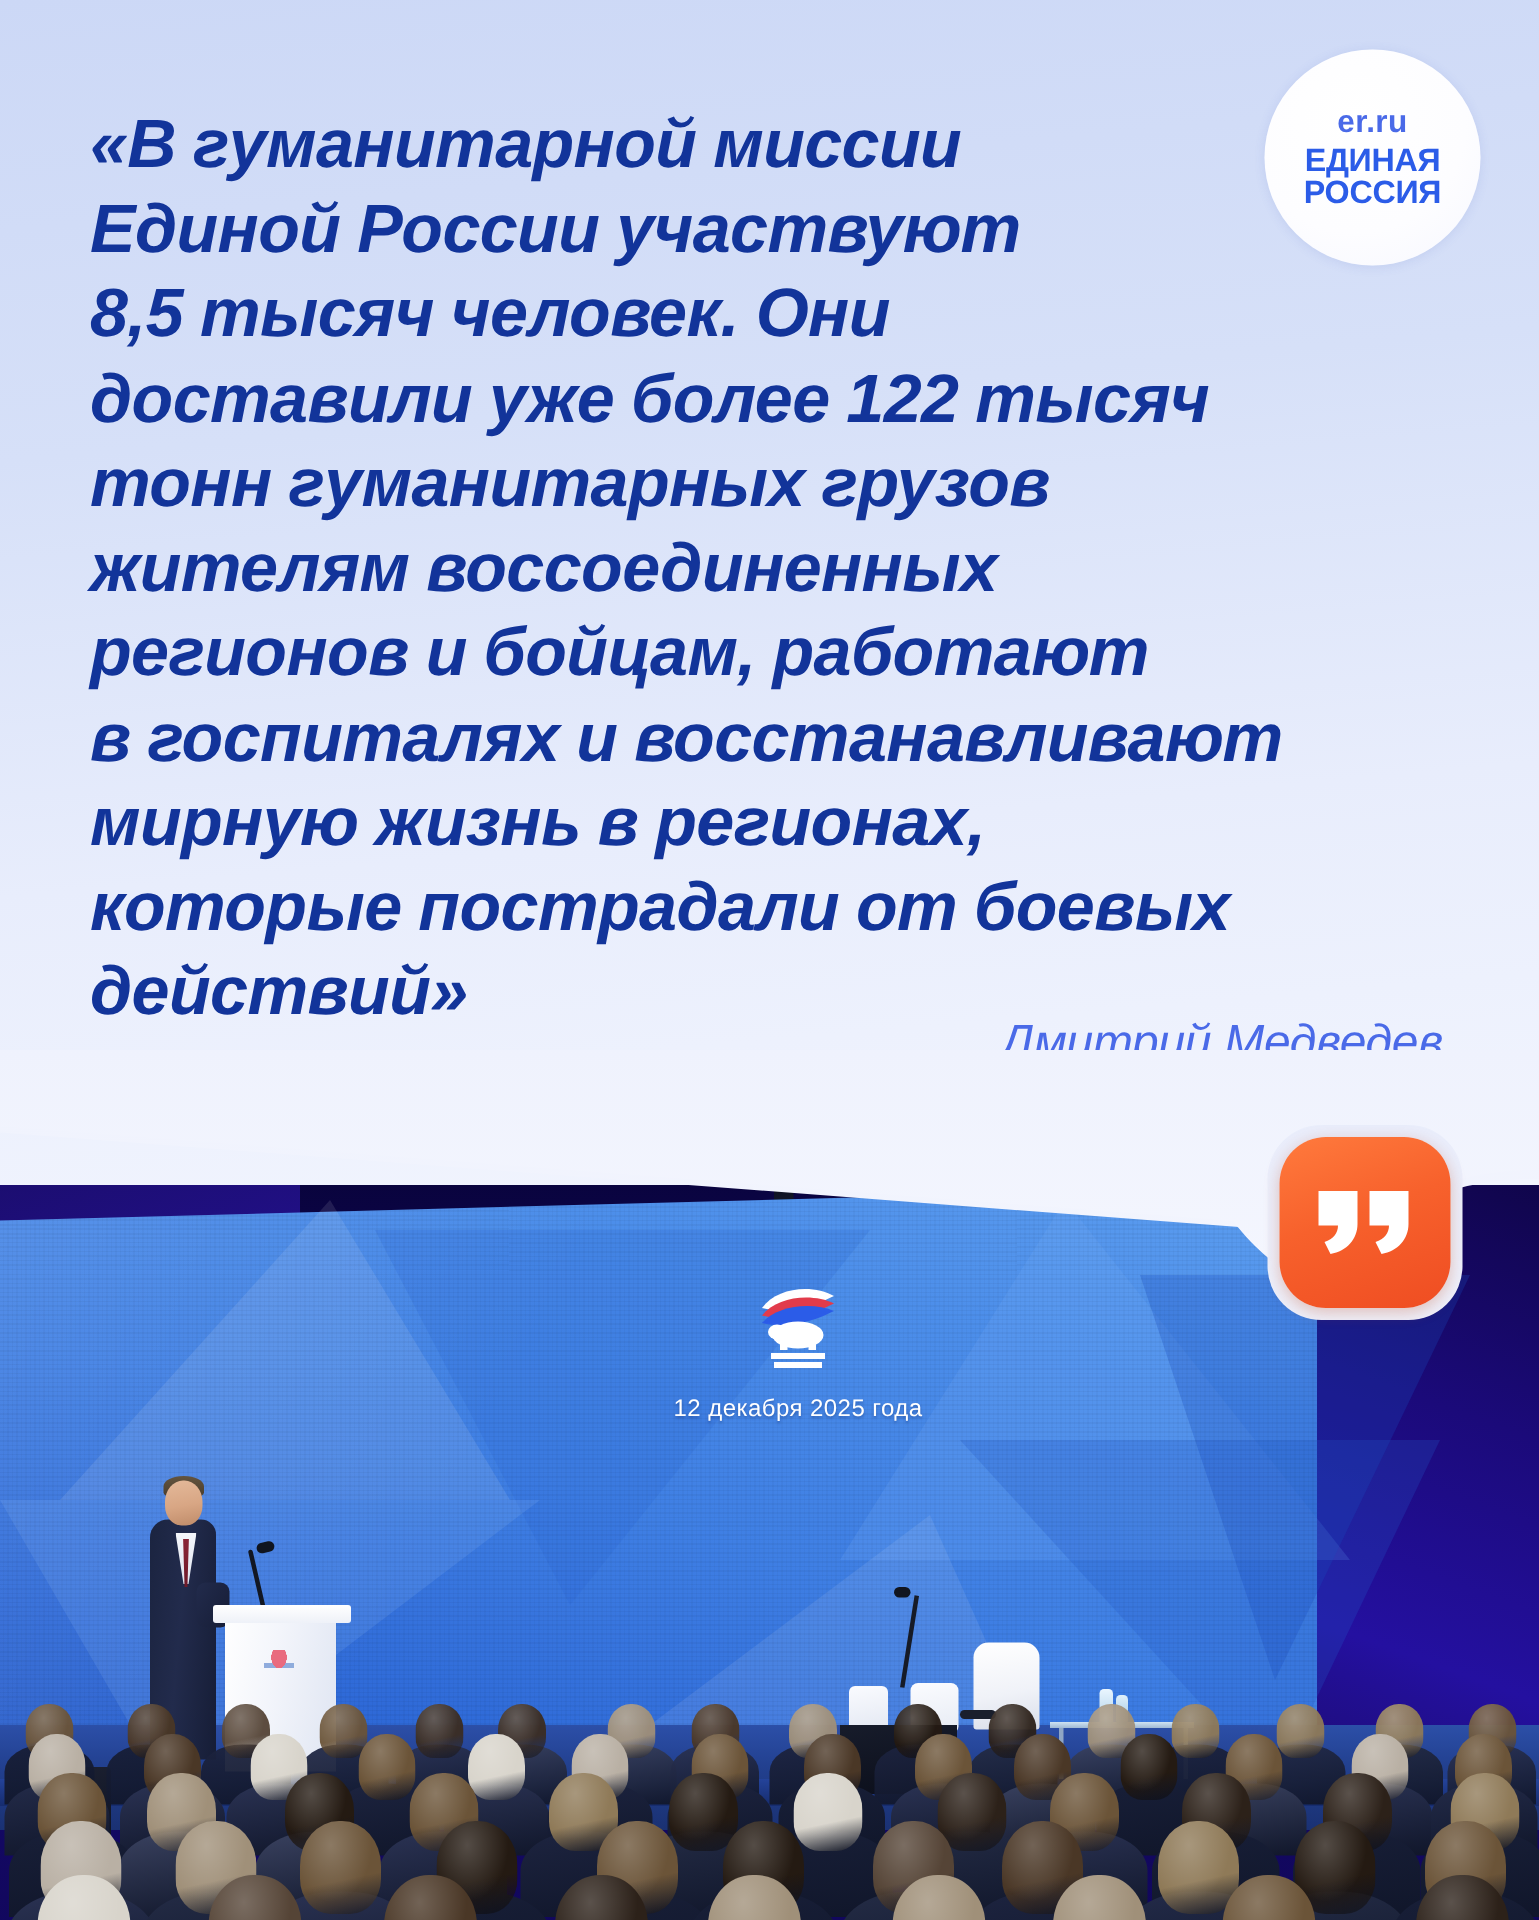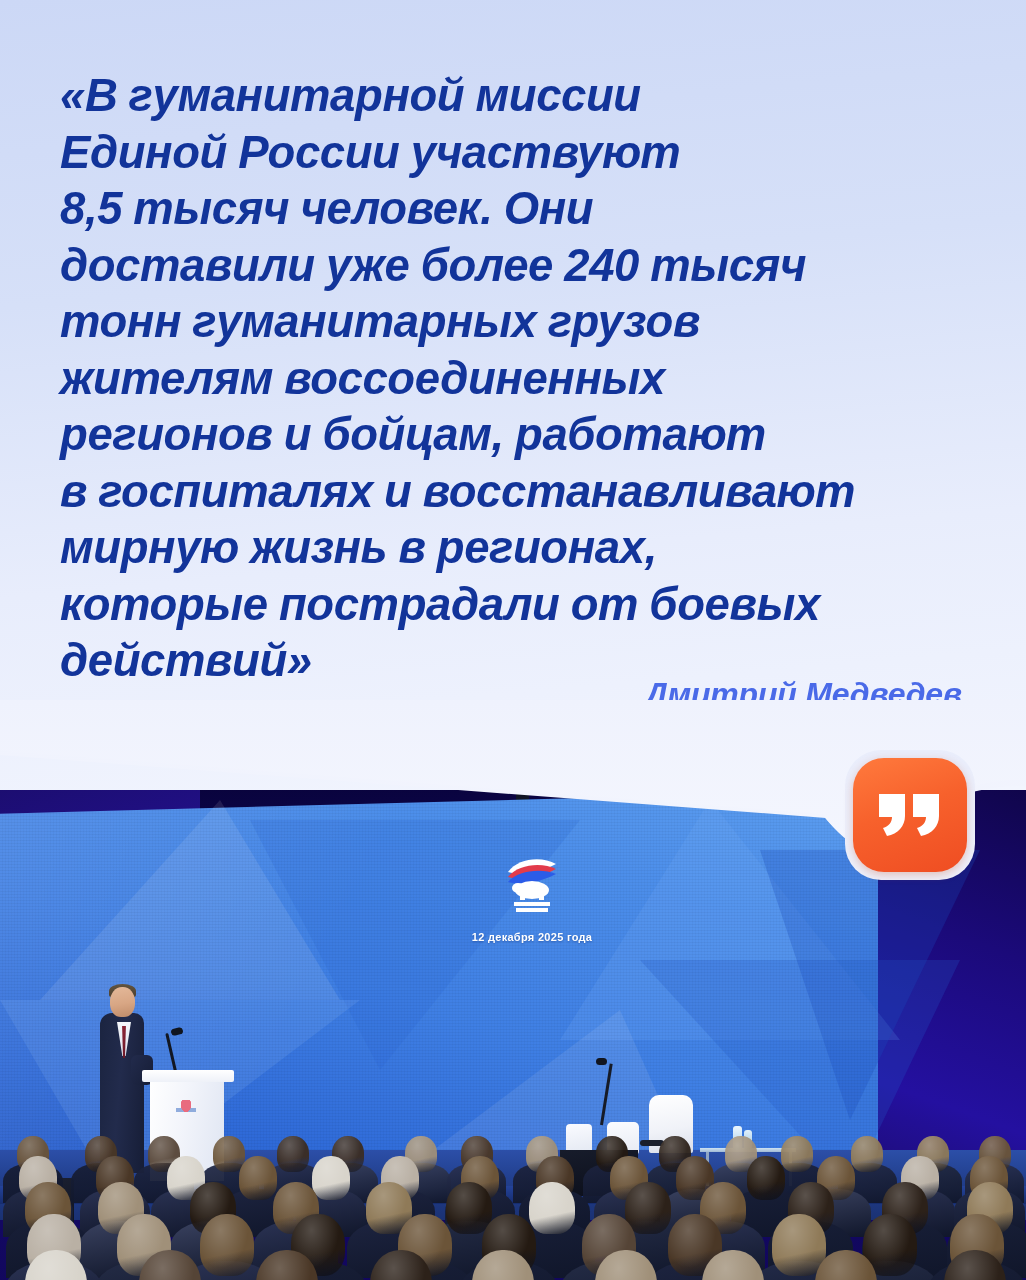--- a/index.html
+++ b/index.html
@@ -33,21 +33,21 @@
     color:#12349a;
     letter-spacing:-0.4px;
     white-space:pre-line;
     word-spacing:-1px;
   }
 
   #attribution {
     position:absolute;
     right:64px; top:676px;
     font-size:32px;
-    font-weight:bold;
+    font-weight:normal;
     font-style:italic;
     color:#4a6ae8;
     letter-spacing:-0.2px;
   }
 
   
   #er-badge {
     position:absolute;
     left:843px; top:33px;
     width:144px; height:144px;
@@ -139,21 +139,21 @@
     left:352px; top:852px; width:360px; text-align:center;
     color:#ffffff;
   }
   #er-emblem { width:68px; height:62px; margin:0 auto 12px; position:relative; }
   #screen-title {
     font-size:12.4px; font-weight:bold; line-height:16.4px;
     letter-spacing:.45px; text-shadow:0 1px 2px rgba(10,30,90,.35);
     white-space:pre-line;
   }
   #screen-date {
-    margin-top:17px; font-size:11px; font-weight:bold;
+    margin-top:17px; font-size:16px; font-weight:normal;
     letter-spacing:.3px; text-shadow:0 1px 2px rgba(10,30,90,.35);
   }
 
   
   #stage-floor {
     left:0; top:1150px; width:1026px; height:70px;
     background:linear-gradient(180deg,#2c4fa8 0%,#22408f 40%,#1a3173 100%);
   }
   #stage-lip {
     left:0; top:1186px; width:1026px; height:18px;
@@ -496,21 +496,21 @@
         <div class="head" style="left: 702.464px; top: 110px; width: 62px; height: 70px; background: radial-gradient(at 38% 26%, rgba(255, 255, 255, 0.22), transparent 58%), linear-gradient(168deg, rgb(160, 144, 121) 0%, rgb(160, 144, 121) 62%, rgba(0, 0, 0, 0.35) 100%); opacity: 1;"></div>
         <div class="head" style="left: 815.141px; top: 110px; width: 62px; height: 70px; background: radial-gradient(at 38% 26%, rgba(255, 255, 255, 0.22), transparent 58%), linear-gradient(168deg, rgb(107, 84, 56) 0%, rgb(107, 84, 56) 62%, rgba(0, 0, 0, 0.35) 100%); opacity: 1;"></div>
         <div class="head" style="left: 943.777px; top: 110px; width: 62px; height: 70px; background: radial-gradient(at 38% 26%, rgba(255, 255, 255, 0.22), transparent 58%), linear-gradient(168deg, rgb(44, 33, 25) 0%, rgb(44, 33, 25) 62%, rgba(0, 0, 0, 0.35) 100%); opacity: 1;"></div>
       </div>
   </div>
 
   <div id="quote-panel">
     <div id="quote-text">«В гуманитарной миссии
 Единой России участвуют
 8,5 тысяч человек. Они
-доставили уже более 240 тысяч
+доставили уже более 122 тысяч
 тонн гуманитарных грузов
 жителям воссоединенных
 регионов и бойцам, работают
 в госпиталях и восстанавливают
 мирную жизнь в регионах,
 которые пострадали от боевых
 действий»</div>
     <div id="attribution">Дмитрий Медведев</div>
   </div>
 
@@ -526,20 +526,25 @@
              C916,124 906,144 880,148
              C856,152 840,136 826,118
              L0,55 Z" fill="url(#wg)"></path>
     <path d="M0,0 L1026,0 L1026,80
              C988,80 958,88 936,104
              C914,120 904,140 878,144
              C852,148 836,132 822,114
              L0,51 Z" fill="url(#wg)"></path>
   </svg>
 
+  <div id="er-badge">
+    <div id="er-url">er.ru</div>
+    <div id="er-name" style="white-space:pre-line">ЕДИНАЯ
+РОССИЯ</div>
+  </div>
 
   <div id="quote-badge-ring"></div>
   <div id="quote-badge">
     <svg id="quote-glyph" width="70" height="50" viewBox="0 0 70 50">
       <path d="M4 4 h26 v22 c0 10 -7 18 -18 20 l-4 -8 c6 -2 9 -6 9 -11 h-13 Z" fill="#ffffff"></path>
       <path d="M38 4 h26 v22 c0 10 -7 18 -18 20 l-4 -8 c6 -2 9 -6 9 -11 h-13 Z" fill="#ffffff"></path>
     </svg>
   </div>
 
 </div>

